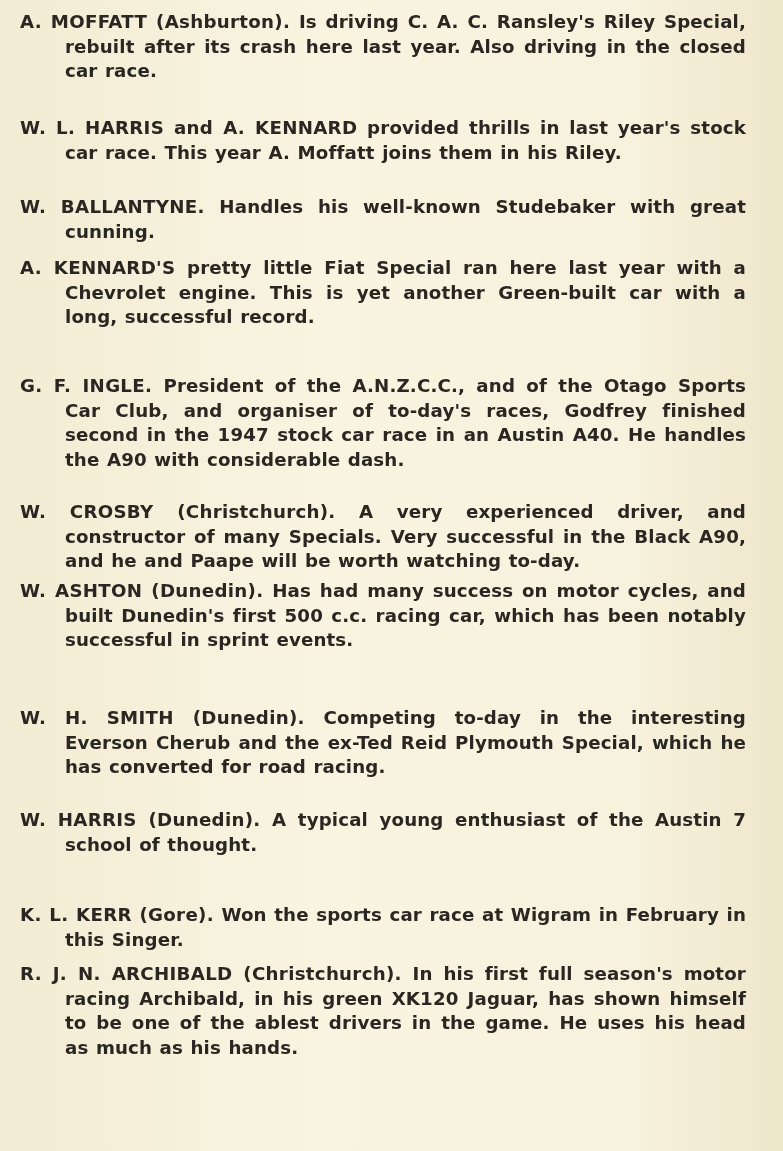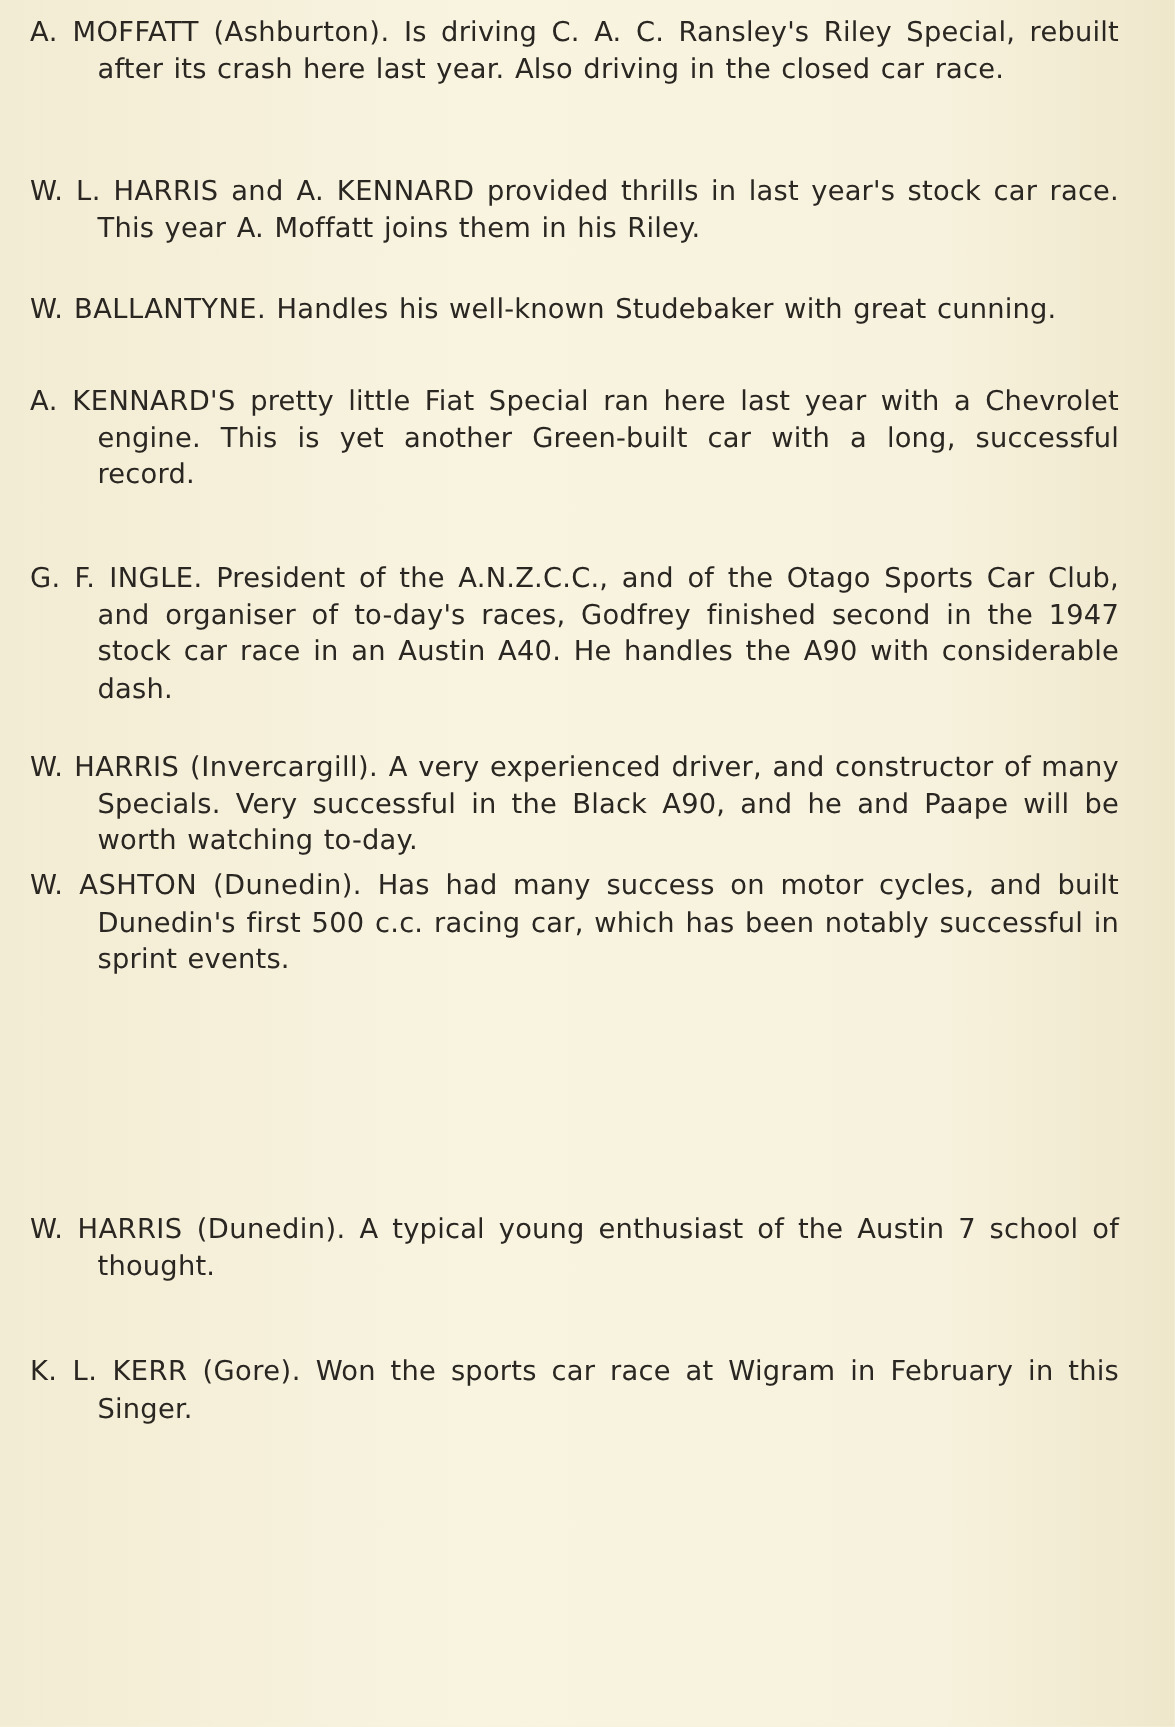--- a/index.html
+++ b/index.html
@@ -8,20 +8,21 @@
     height: 1151px;
     background: #f6f1dc;
     overflow: hidden;
     position: relative;
   }
   .page {
     position: absolute;
     left: 0; top: 0;
     width: 783px; height: 1151px;
     background: linear-gradient(90deg, #f3ecd4 0%, #f8f4e0 40%, #f7f2dd 80%, #efe7cc 100%);
+    font-weight: bold;
   }
   .entry {
     position: absolute;
     left: 20px;
     width: 726px;
     font-family: "DejaVu Sans", sans-serif;
     font-size: 18.2px;
     line-height: 24.5px;
     color: #2a2622;
     letter-spacing: 0.15px;
@@ -55,31 +56,37 @@
 
   <div class="entry" style="top:256px">
     <p><span class="name">A. KENNARD'S</span><span> pretty little Fiat Special ran here last year with a Chevrolet engine.  This is yet another Green-built car with a long, successful record.</span></p>
   </div>
 
   <div class="entry" style="top:374px">
     <p><span class="name">G. F. INGLE.</span><span>  President of the A.N.Z.C.C., and of the Otago Sports Car Club, and organiser of to-day's races, Godfrey finished second in the 1947 stock car race in an Austin A40.  He handles the A90 with considerable dash.</span></p>
   </div>
 
   <div class="entry" style="top:500px">
-    <p><span class="name">W. HARRIS (Invercargill).</span><span>  A very experienced driver, and constructor of many Specials.  Very successful in the Black A90, and he and Paape will be worth watching to-day.</span></p>
+    <p><span class="name">W. CROSBY (Christchurch).</span><span>  A very experienced driver, and constructor of many Specials.  Very successful in the Black A90, and he and Paape will be worth watching to-day.</span></p>
   </div>
 
   <div class="entry" style="top:579px">
     <p><span class="name">W. ASHTON (Dunedin).</span><span>  Has had many success on motor cycles, and built Dunedin's first 500 c.c. racing car, which has been notably successful in sprint events.</span></p>
   </div>
 
+  <div class="entry" style="top:706px">
+    <p><span class="name">W. H. SMITH (Dunedin).</span><span>  Competing to-day in the interesting Everson Cherub and the ex-Ted Reid Plymouth Special, which he has converted for road racing.</span></p>
+  </div>
 
   <div class="entry" style="top:808px">
     <p><span class="name">W. HARRIS (Dunedin).</span><span>  A typical young enthusiast of the Austin 7 school of thought.</span></p>
   </div>
 
   <div class="entry" style="top:903px">
     <p><span class="name">K. L. KERR (Gore).</span><span>  Won the sports car race at Wigram in February in this Singer.</span></p>
   </div>
 
+  <div class="entry" style="top:962px">
+    <p><span class="name">R. J. N. ARCHIBALD (Christchurch).</span><span> In his first full season's motor racing Archibald, in his green XK120 Jaguar, has shown himself to be one of the ablest drivers in the game.  He uses his head as much as his hands.</span></p>
+  </div>
 
 
 </div>
 
 </body></html>

